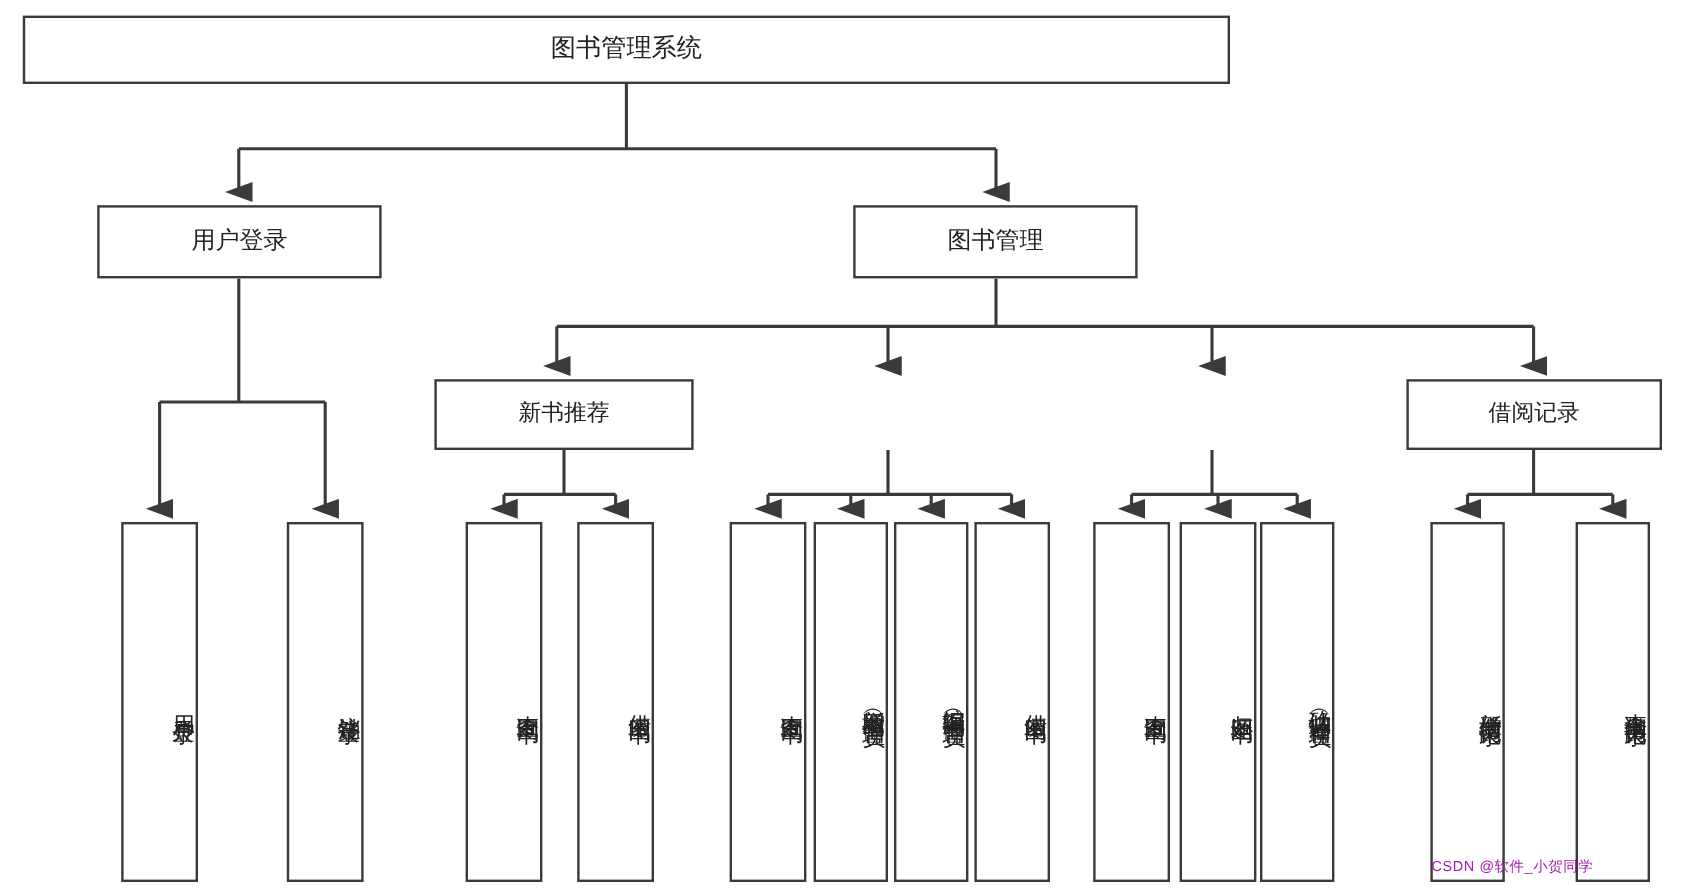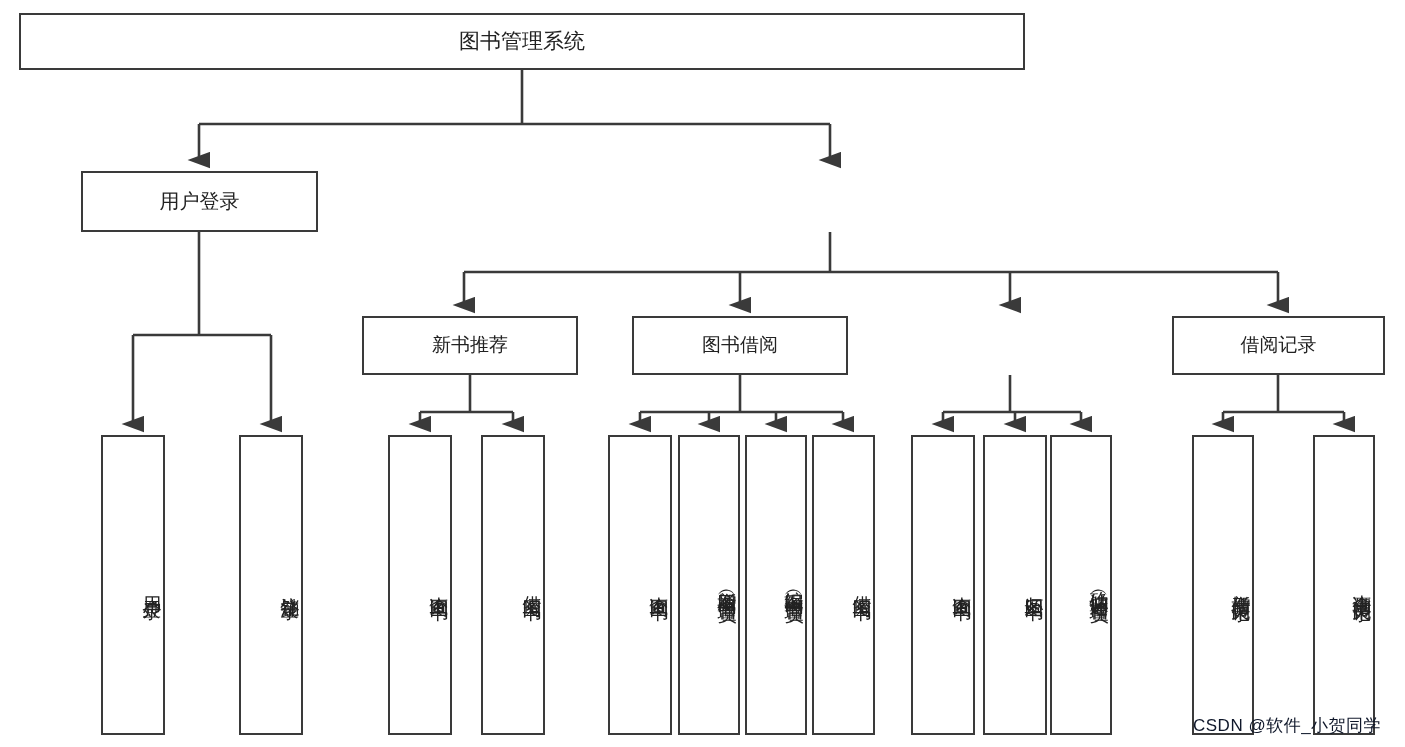--- a/index.html
+++ b/index.html
@@ -53,22 +53,22 @@
   svg.edges {
     position: absolute;
     left: 0;
     top: 0;
     width: 1405px;
     height: 747px;
     pointer-events: none;
   }
   .watermark {
     position: absolute;
-    color: #0f172a;
-    font-size: 17px;
+    color: #a21caf;
+    font-size: 12px;
     white-space: nowrap;
     letter-spacing: 0.5px;
     text-align: right;
   }
 </style>
 </head>
 <body>
 
 <div id="canvas">
 
@@ -123,26 +123,26 @@
     </g>
   </svg>
 
   <div class="node root" style="left:19px; top:13px; width:1006px; height:57px;">
     <span>图书管理系统</span>
   </div>
 
   <div class="node level1" style="left:81px; top:171px; width:237px; height:61px;">
     <span>用户登录</span>
   </div>
+  <div class="node level1" style="left:711px; top:171px; width:237px; height:61px;">
+    <span>图书管理</span>
+  </div>
 
   <div class="node level2" style="left:362px; top:316px; width:216px; height:59px;">
     <span>新书推荐</span>
-  </div>
-  <div class="node level2" style="left:632px; top:316px; width:216px; height:59px;">
-    <span>图书借阅</span>
   </div>
   <div class="node level2" style="left:1172px; top:316px; width:213px; height:59px;font-family:Liberation Serif, serif;">
     <span>借阅记录</span>
   </div>
 
   <div class="node leaf" style="left:101px; top:435px; width:64px; height:300px;">
     <span class="leaf-text">用户登录</span>
   </div>
   <div class="node leaf" style="left:239px; top:435px; width:64px; height:300px;">
     <span class="leaf-text">注销登录</span>

